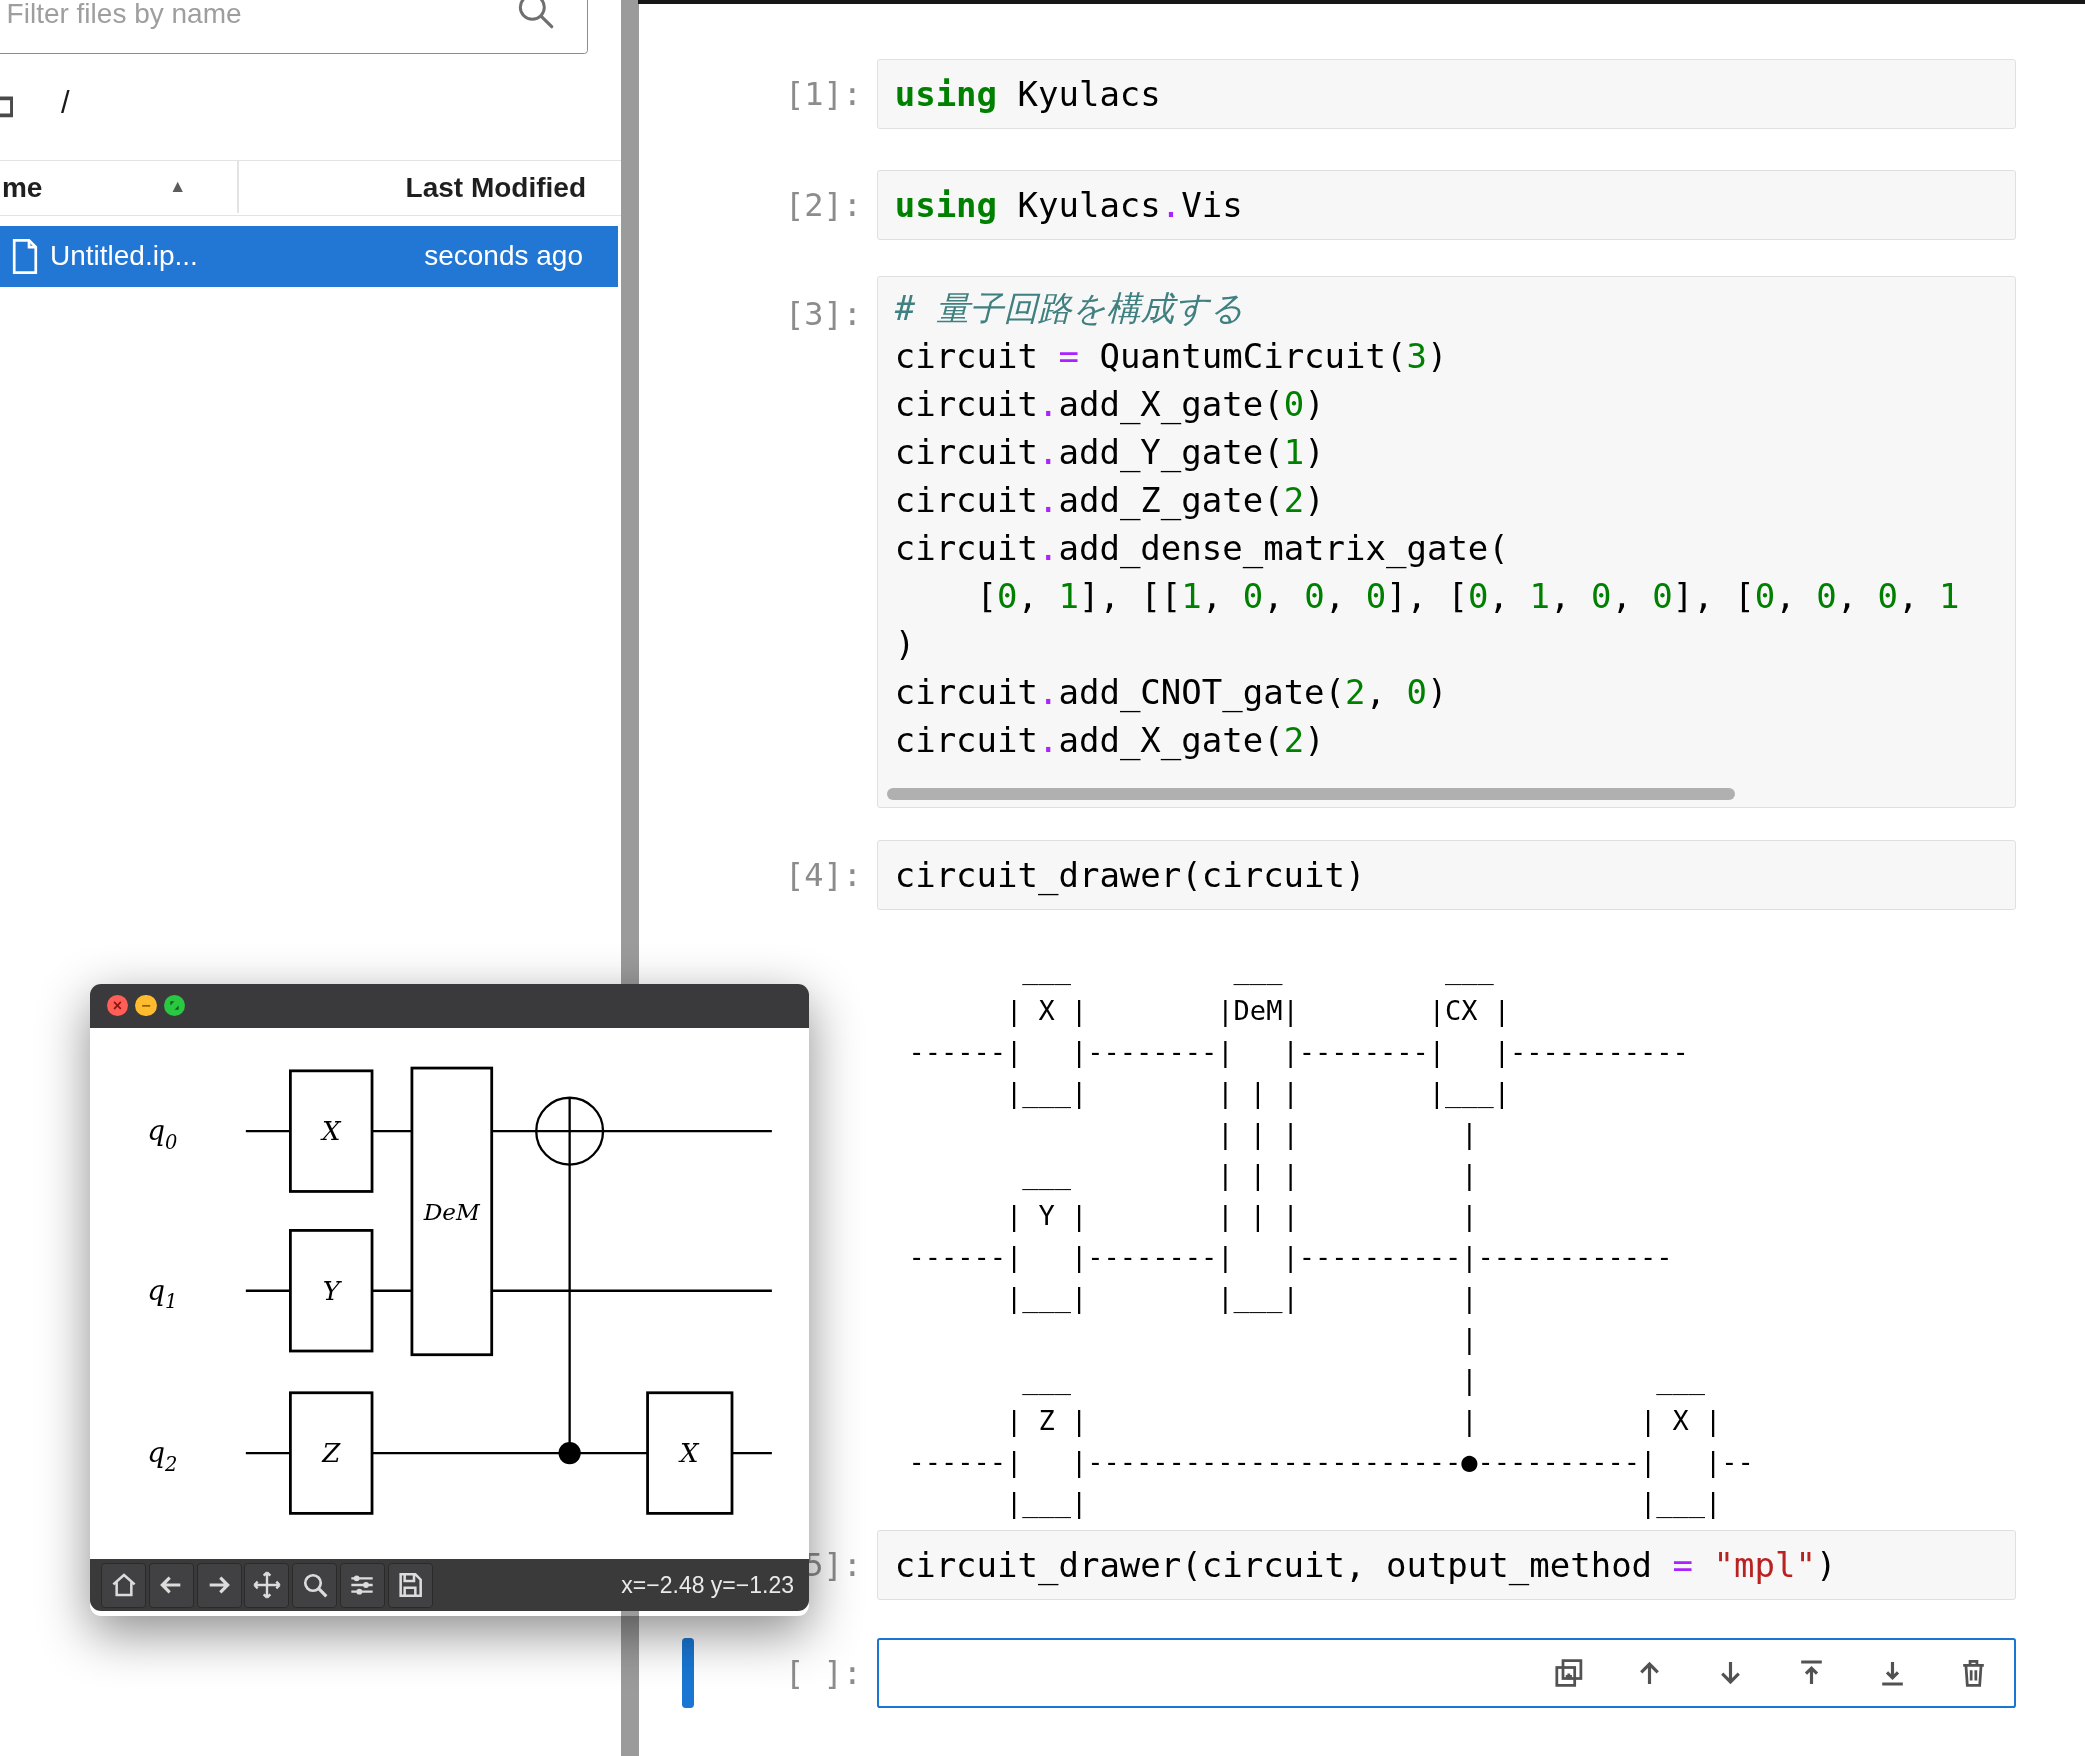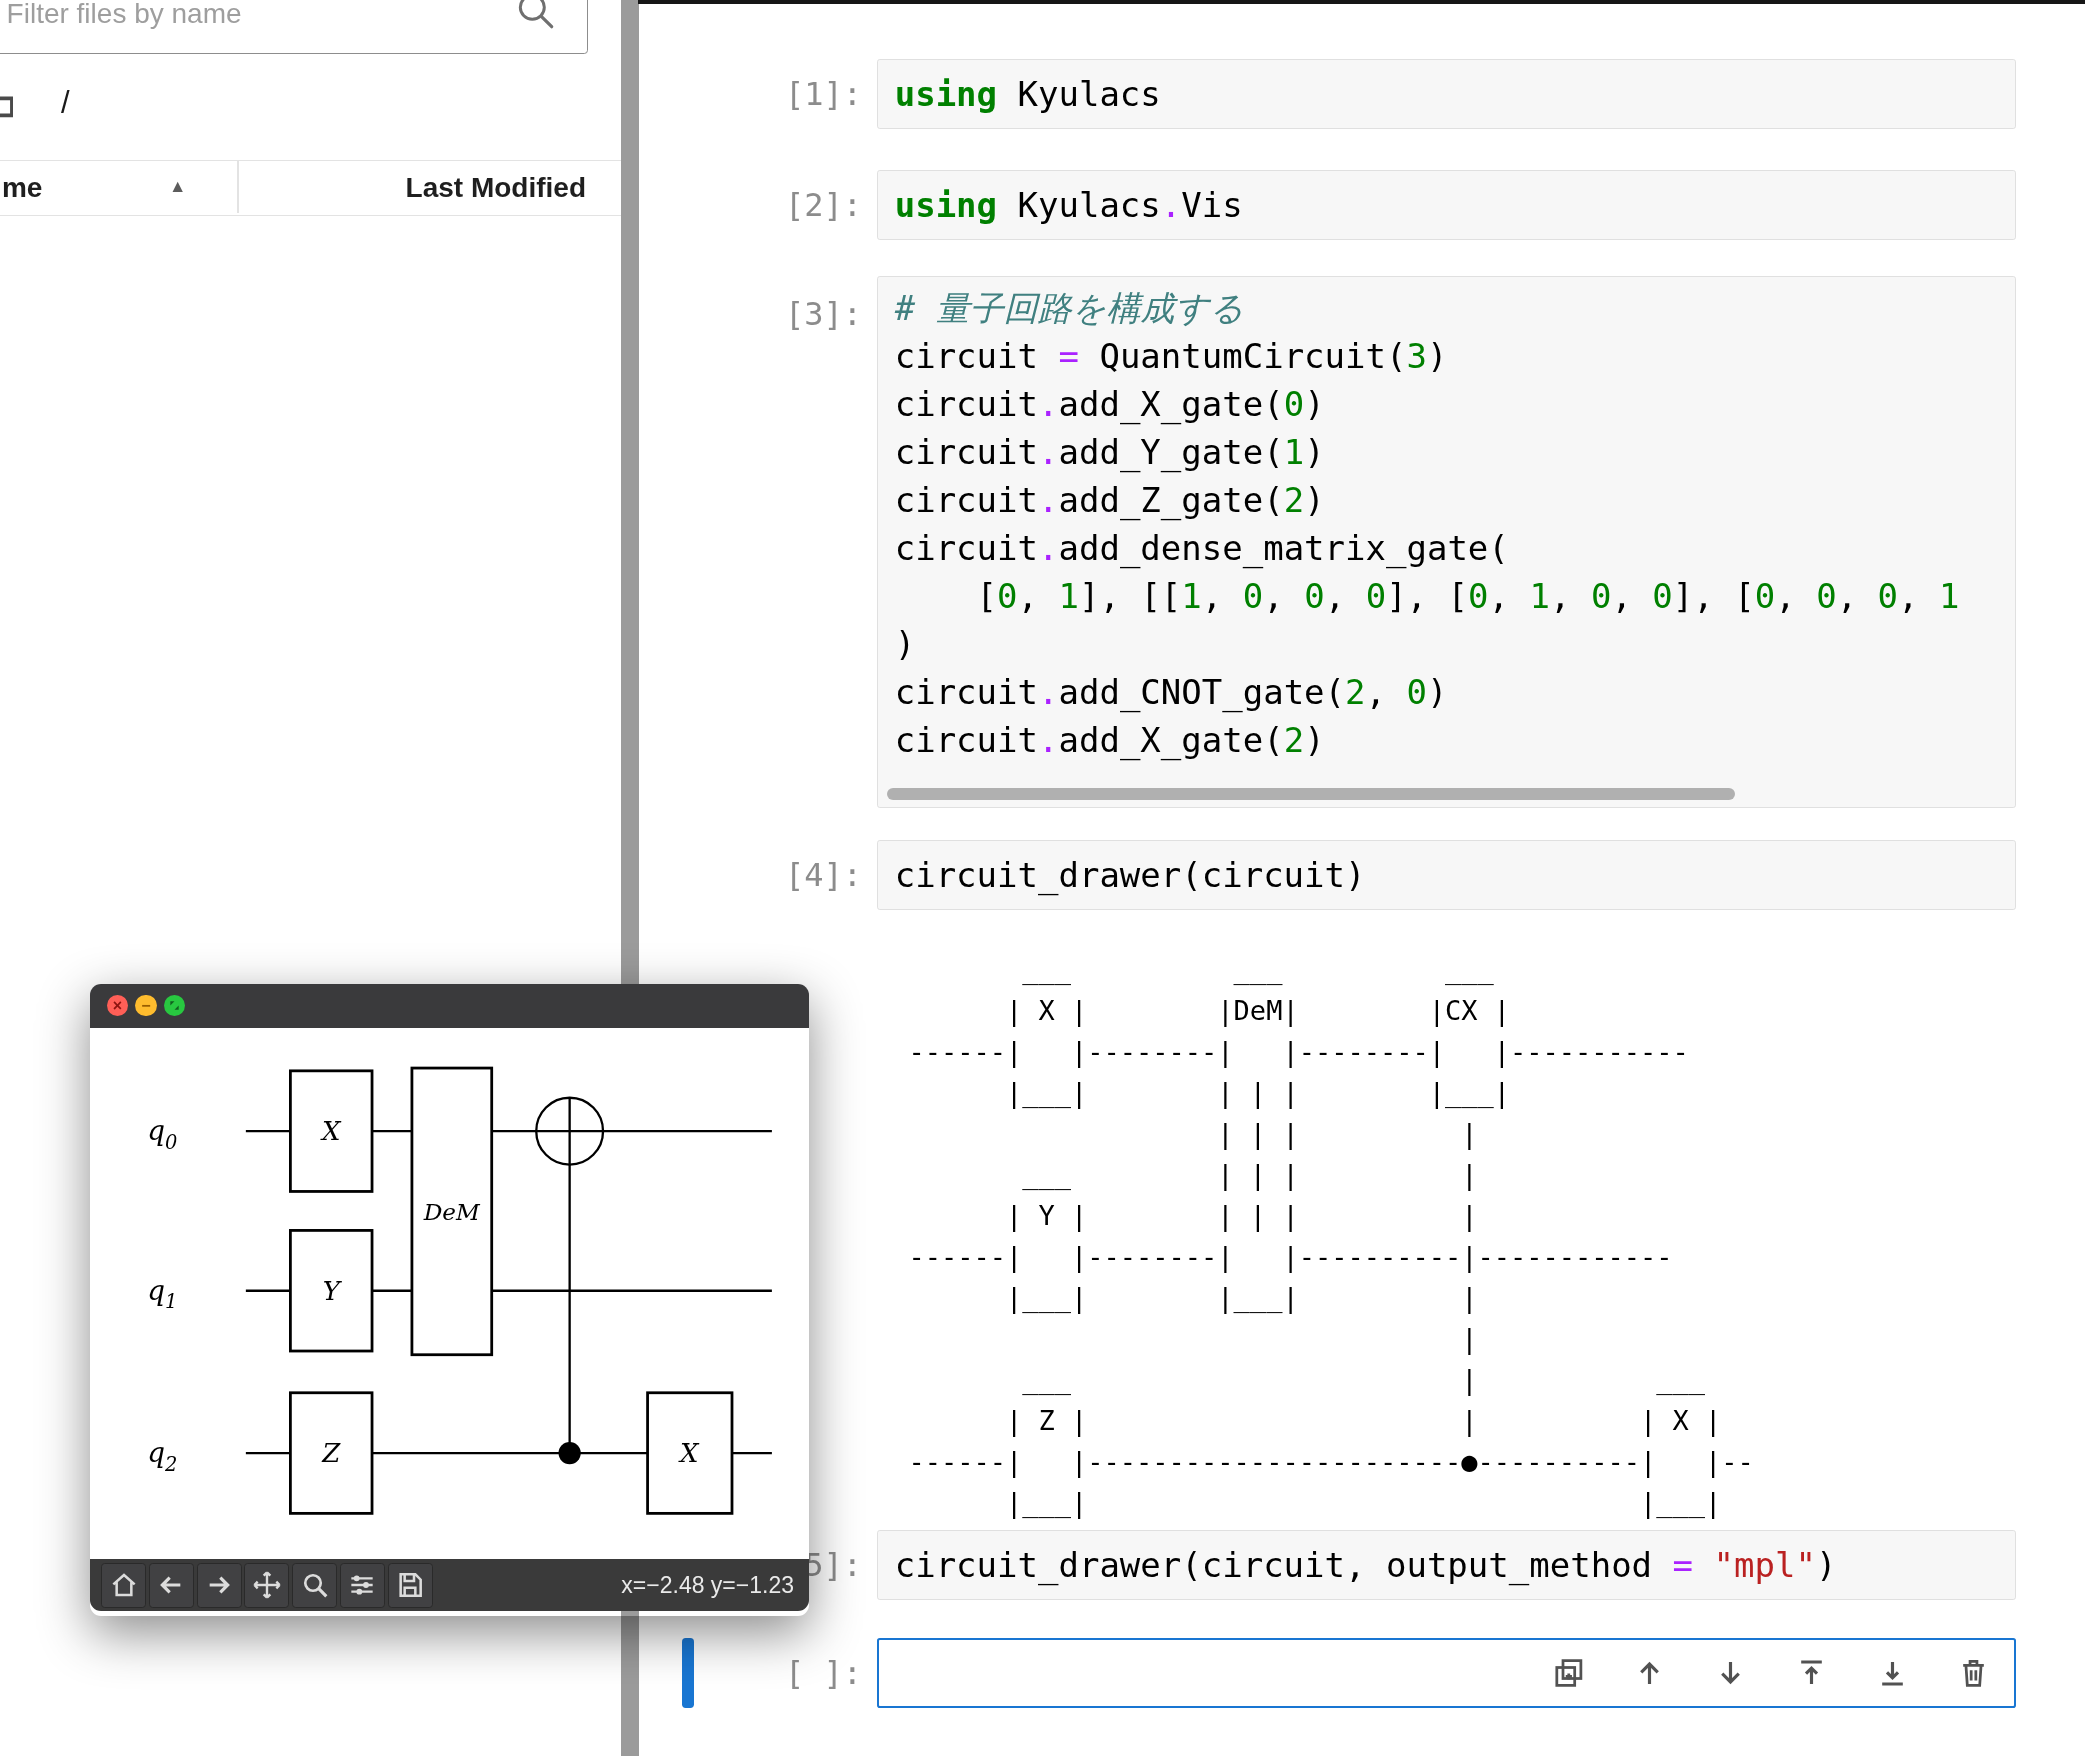--- a/index.html
+++ b/index.html
@@ -102,20 +102,28 @@
       <span class="crumb-sep">/</span>
     </div>
 
     <div class="fb-header">
       <span class="col-name">me</span>
       <span class="col-caret">▲</span>
       <div class="col-divider"></div>
       <span class="col-mod">Last Modified</span>
     </div>
 
+    <div class="fb-row">
+      <svg width="28" height="35" viewBox="0 0 20 26">
+        <path d="M2 1 H13 L18 6 V25 H2 Z" fill="none" stroke="#ffffff" stroke-width="2"></path>
+        <path d="M13 1 V6 H18" fill="none" stroke="#ffffff" stroke-width="2"></path>
+      </svg>
+      <span class="fname">Untitled.ip...</span>
+      <span class="fmod">seconds ago</span>
+    </div>
   </div>
 
   <div class="splitter"></div>
 
   <div class="nb-topline"></div>
 
   <div class="cell" style="top:59px">
     <div class="prompt h75">[1]:</div>
     <div class="input h75">
         <div class="code-line"><span class="tok-kw">using</span><span class="tok-pl"> Kyulacs</span></div>

